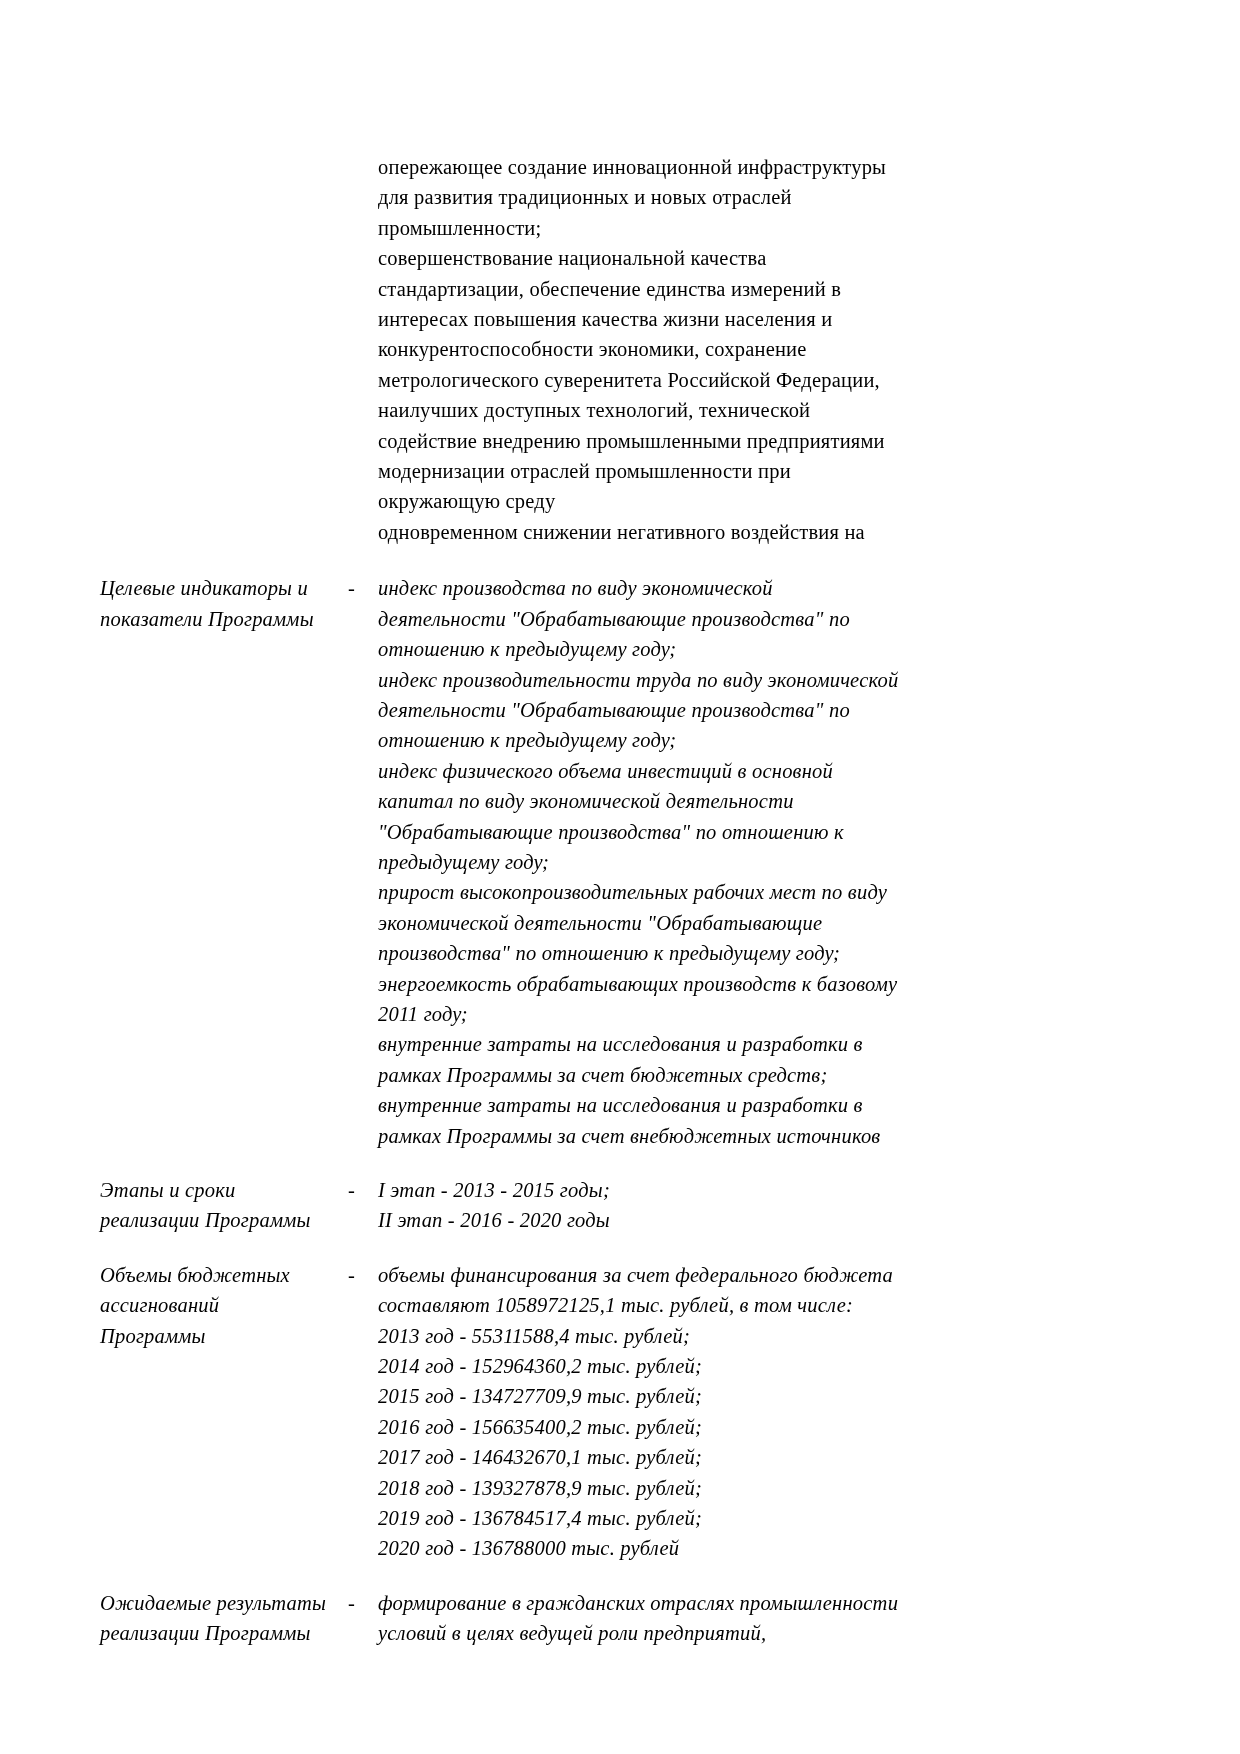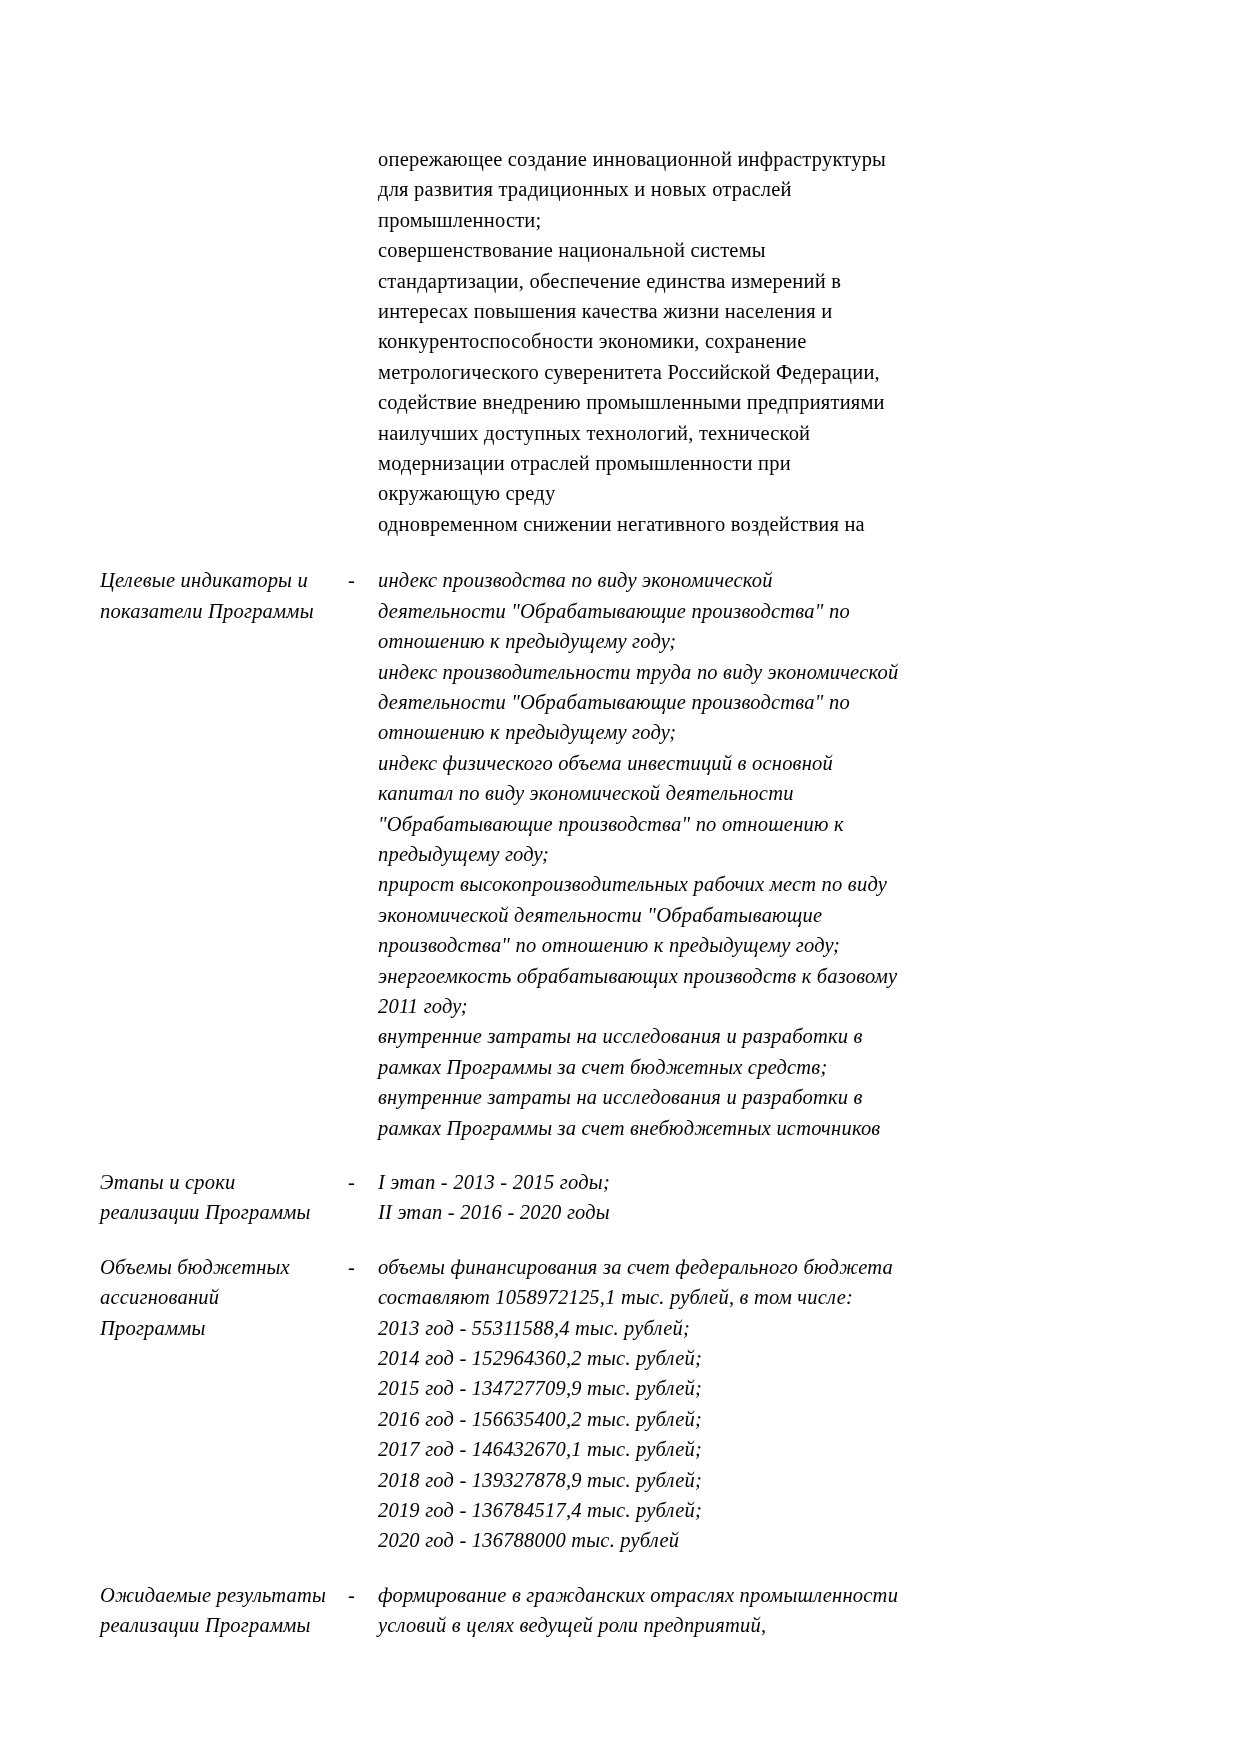--- a/index.html
+++ b/index.html
@@ -19,21 +19,21 @@
     background: #ffffff;
     box-sizing: border-box;
     padding: 140px 100px 60px 100px;
     overflow: hidden;
   }
   .doc-body {
     width: 100%;
   }
   
   .continuation {
-    margin: 4px 0 0 0;
+    margin: 12px 0 0 0;
     padding-left: 278px;
   }
   .row {
     display: flex;
     align-items: flex-start;
     margin-top: 24px;
   }
   .row.first-row {
     margin-top: 26px;
   }
@@ -74,27 +74,27 @@
 </head>
 <body>
 
 <div class="page">
   <div class="doc-body">
 
     <div class="continuation para-block">
       <div class="line">опережающее создание инновационной инфраструктуры</div>
       <div class="line">для развития традиционных и новых отраслей</div>
       <div class="line">промышленности;</div>
-      <div class="line">совершенствование национальной системы</div>
+      <div class="line">совершенствование национальной качества</div>
       <div class="line">стандартизации, обеспечение единства измерений в</div>
       <div class="line">интересах повышения качества жизни населения и</div>
       <div class="line">конкурентоспособности экономики, сохранение</div>
       <div class="line">метрологического суверенитета Российской Федерации,</div>
+      <div class="line">наилучших доступных технологий, технической</div>
       <div class="line">содействие внедрению промышленными предприятиями</div>
-      <div class="line">наилучших доступных технологий, технической</div>
       <div class="line">модернизации отраслей промышленности при</div>
       <div class="line">окружающую среду</div>
       <div class="line">одновременном снижении негативного воздействия на</div>
     </div>
 
     <div class="row first-row">
       <div class="label-col">
         <div class="line">Целевые индикаторы и</div>
         <div class="line">показатели Программы</div>
       </div>

